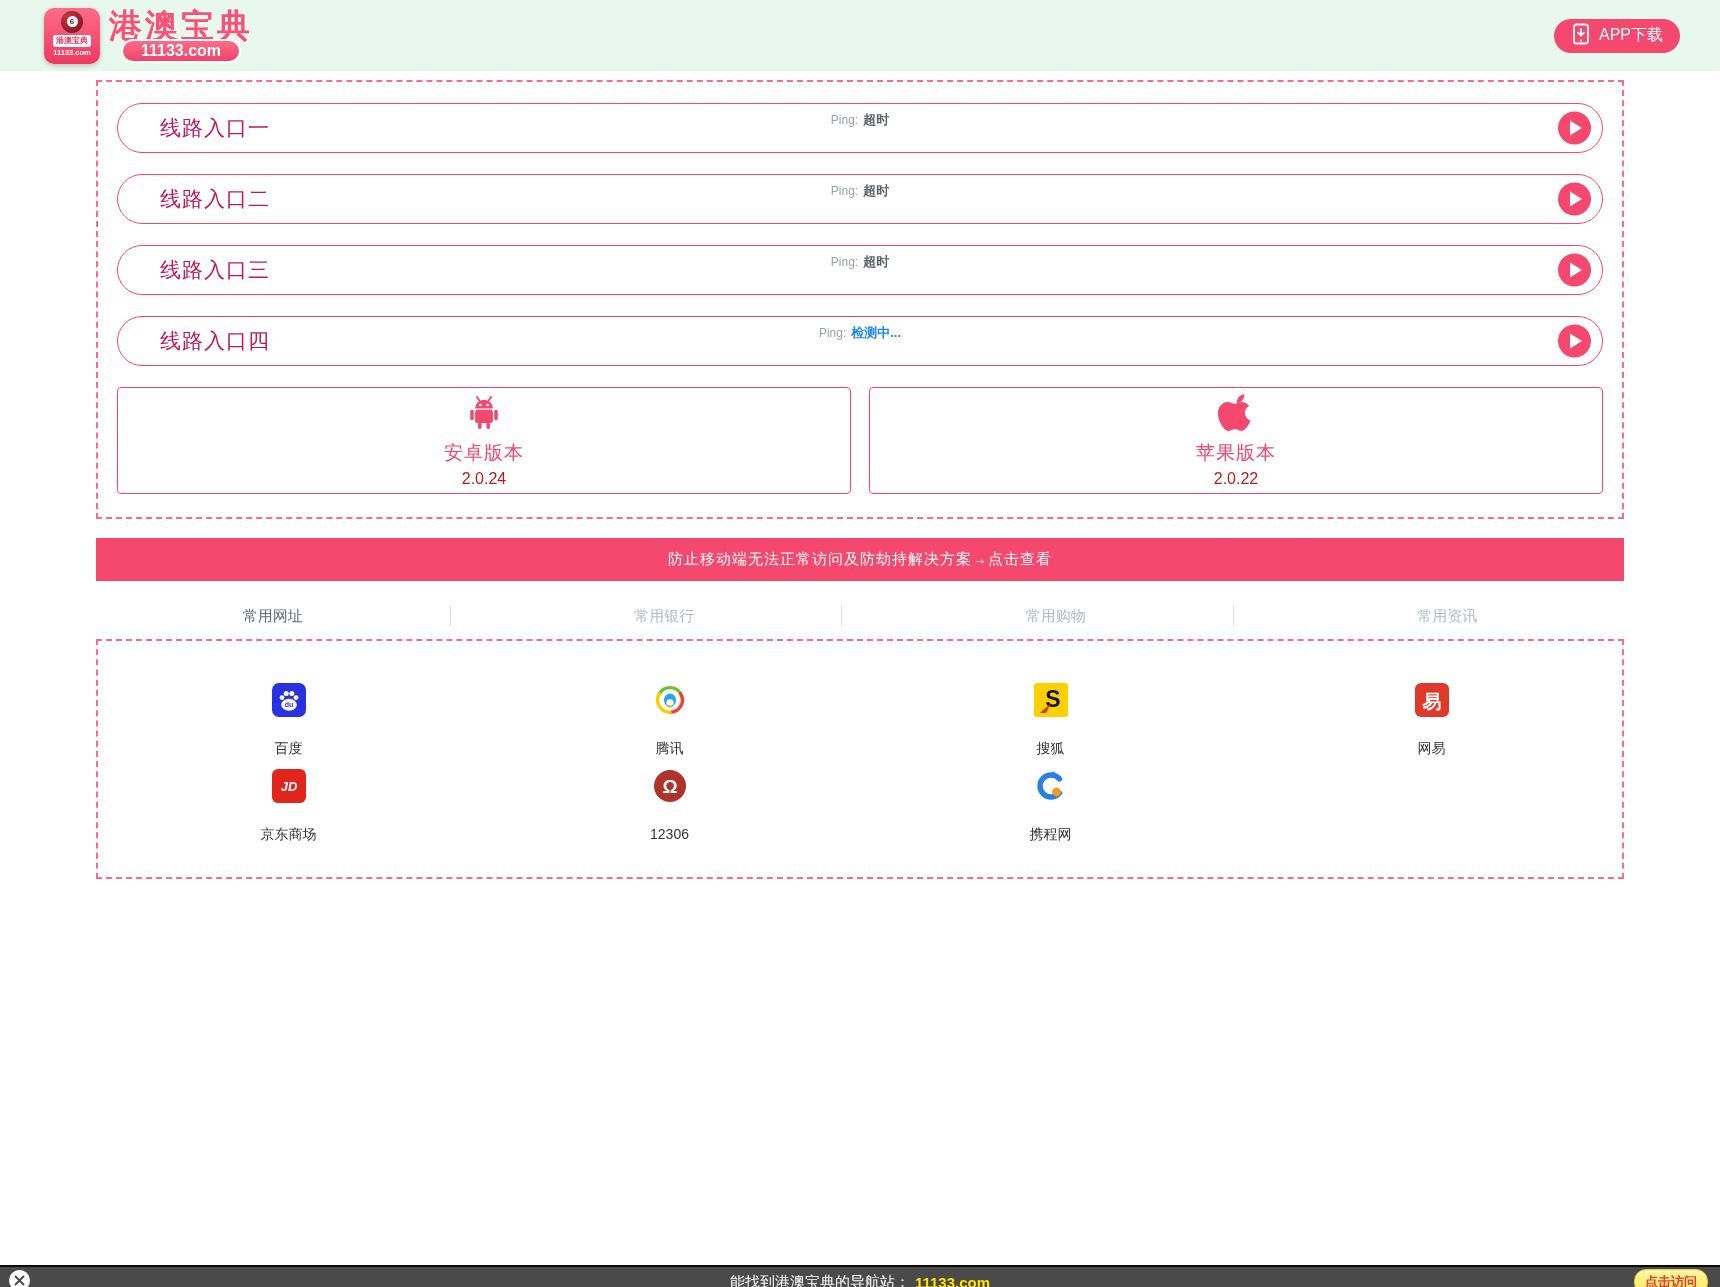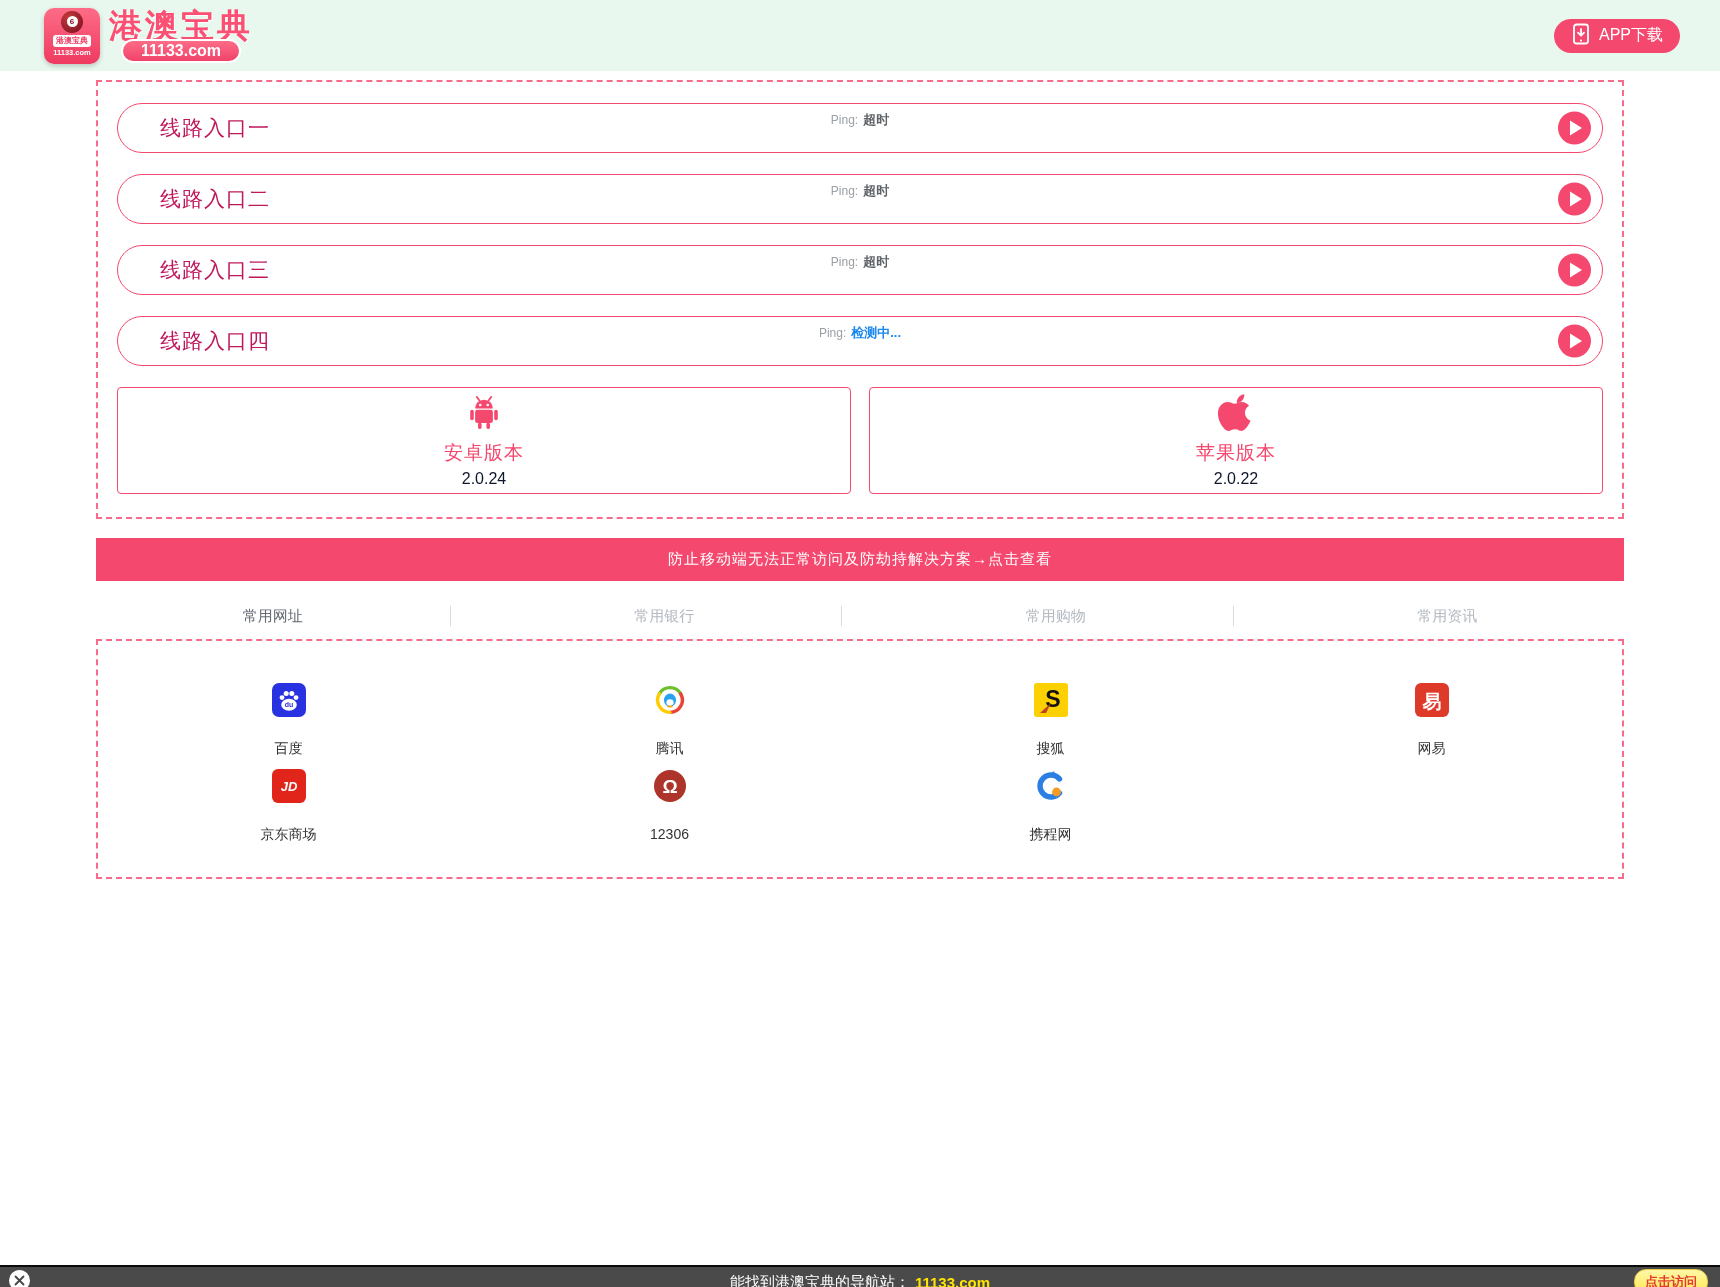--- a/index.html
+++ b/index.html
@@ -25,21 +25,21 @@
   .line-label { position:absolute; left:42px; top:50%; transform:translateY(-50%); color:#be185d; font-size:21px; letter-spacing:1px; }
   .ping { position:absolute; top:7px; left:50%; transform:translateX(-50%); font-size:12px; color:#9aa0a6; white-space:nowrap; display:flex; align-items:center; }
   .ping b { font-size:13px; color:#5f6368; margin-left:5px; }
   .ping b.blue { color:#1a86f0; }
   .chev { position:absolute; right:11px; top:50%; transform:translateY(-50%); width:33px; height:33px; border-radius:50%; background:#f5486e; display:flex; align-items:center; justify-content:center; cursor:pointer; }
 
   
   .cards { display:flex; gap:18px; }
   .card { flex:1; height:107px; border:1px solid #f5486e; border-radius:4px; display:flex; flex-direction:column; align-items:center; justify-content:center; cursor:pointer; background:#fff; }
   .card-title { color:#f5486e; font-size:19px; margin-top:3px; letter-spacing:1px; }
-  .card-ver { color:#0f172a; font-size:16px; margin-top:4px; }
+  .card-ver { color:#b91c1c; font-size:16px; margin-top:4px; }
 
   
   .banner { width:1528px; margin:19px auto 0; height:43px; background:#f5486e; color:#fff; font-size:15px; display:flex; align-items:center; justify-content:center; cursor:pointer; letter-spacing:1px; }
 
   
   .tabs { width:1528px; margin:18px auto 0; display:flex; height:34px; align-items:center;gap:37px; }
   .tab { flex:1; text-align:center; font-size:15px; color:#b3bac1; border-right:1px solid #d8dbde; line-height:20px; cursor:pointer; }
   .tab:last-child { border-right:none; }
   .tab.active { color:#646b74; }
 

